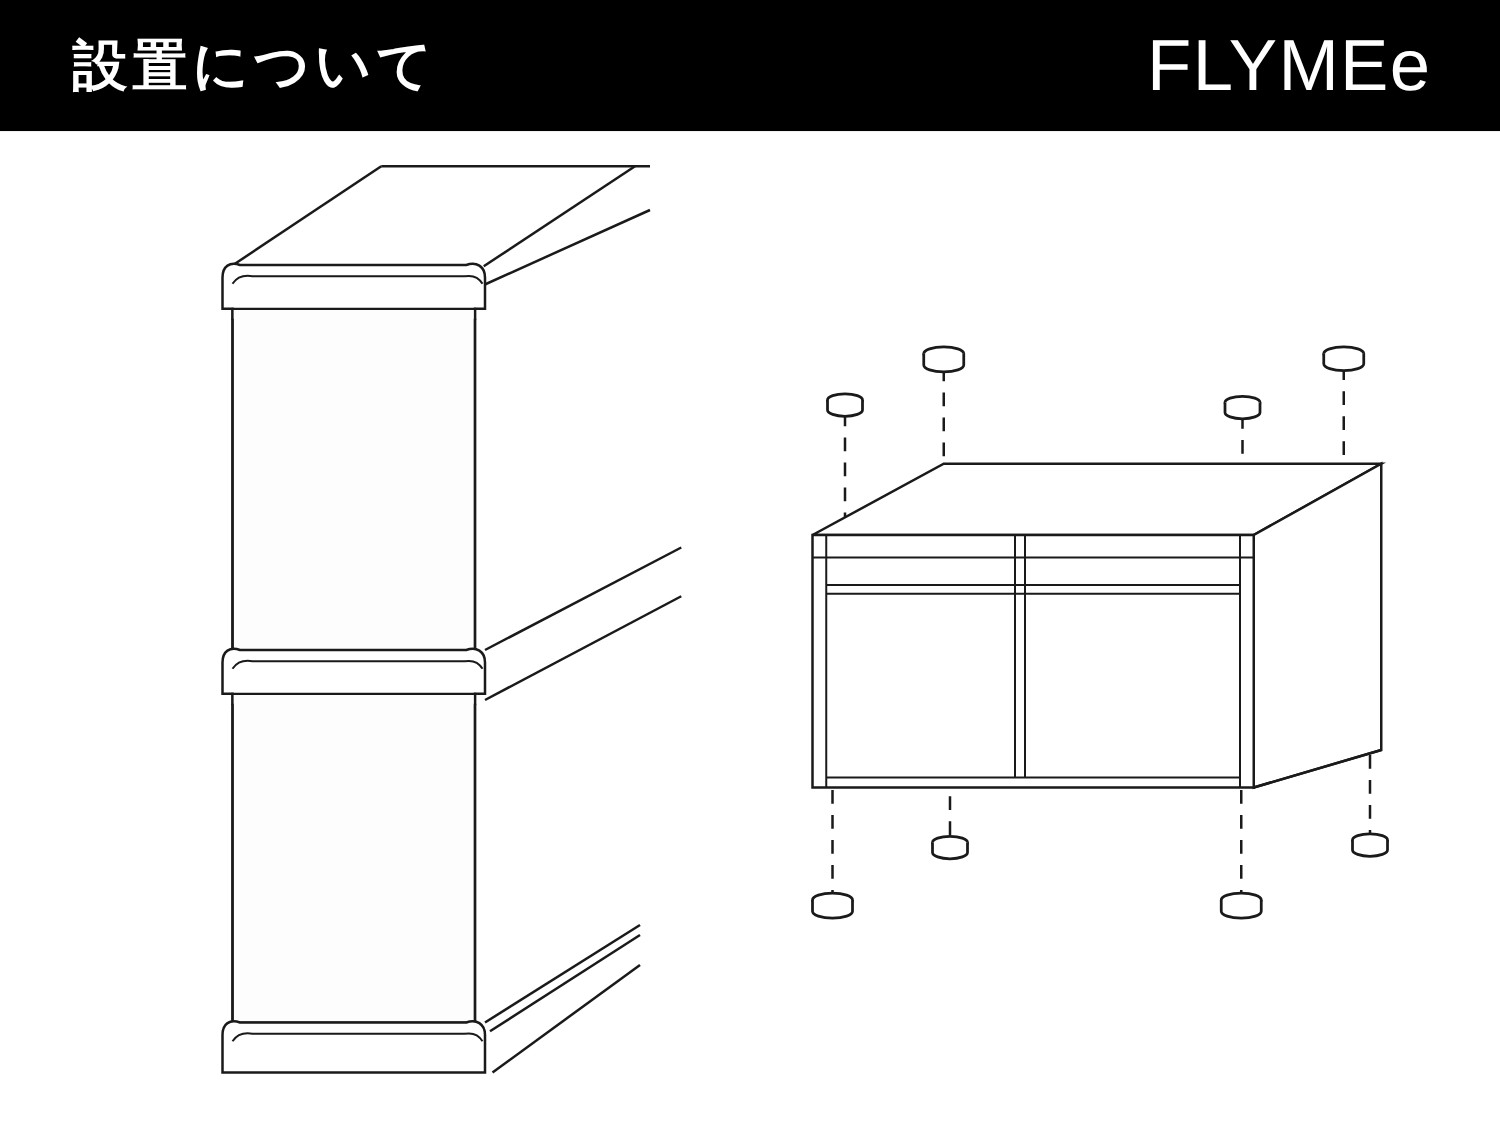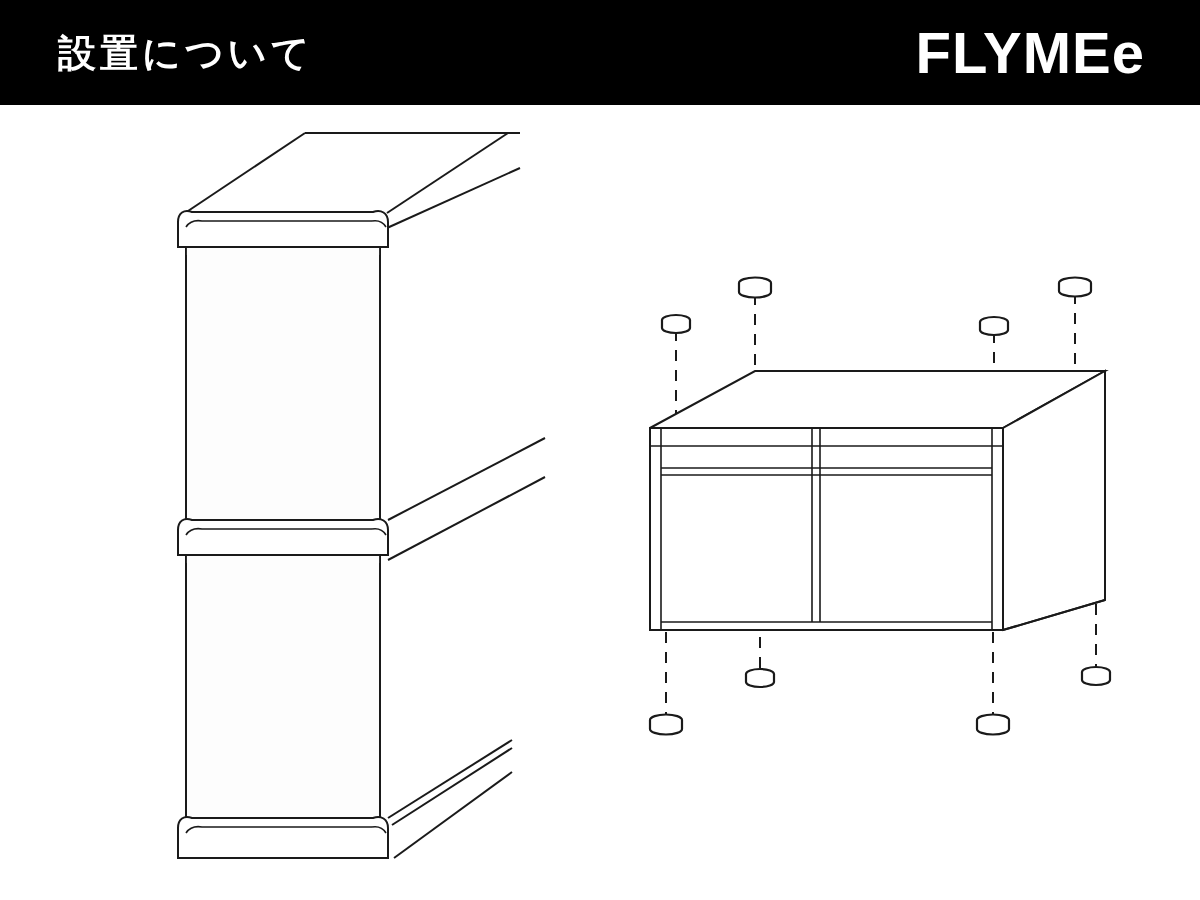--- a/index.html
+++ b/index.html
@@ -25,34 +25,34 @@
     width: 1200px;
     height: 105px;
     background: #000000;
   }
   #page-title {
     position: absolute;
     left: 58px;
     top: 30px;
     color: #ffffff;
     font-family: "DejaVu Sans", "Liberation Sans", sans-serif;
-    font-size: 38px;
+    font-size: 44px;
     font-weight: bold;
     letter-spacing: 4px;
     line-height: 46px;
     white-space: nowrap;
   }
   #brand-logo {
     position: absolute;
     right: 55px;
     top: 22px;
     color: #ffffff;
     font-family: "Liberation Sans", sans-serif;
     font-size: 58px;
-    font-weight: bold;
+    font-weight: normal;
     letter-spacing: 1px;
     line-height: 62px;
     white-space: nowrap;
     text-align: right;
   }
   
   #drawing-area {
     position: absolute;
     left: 0;
     top: 105px;

